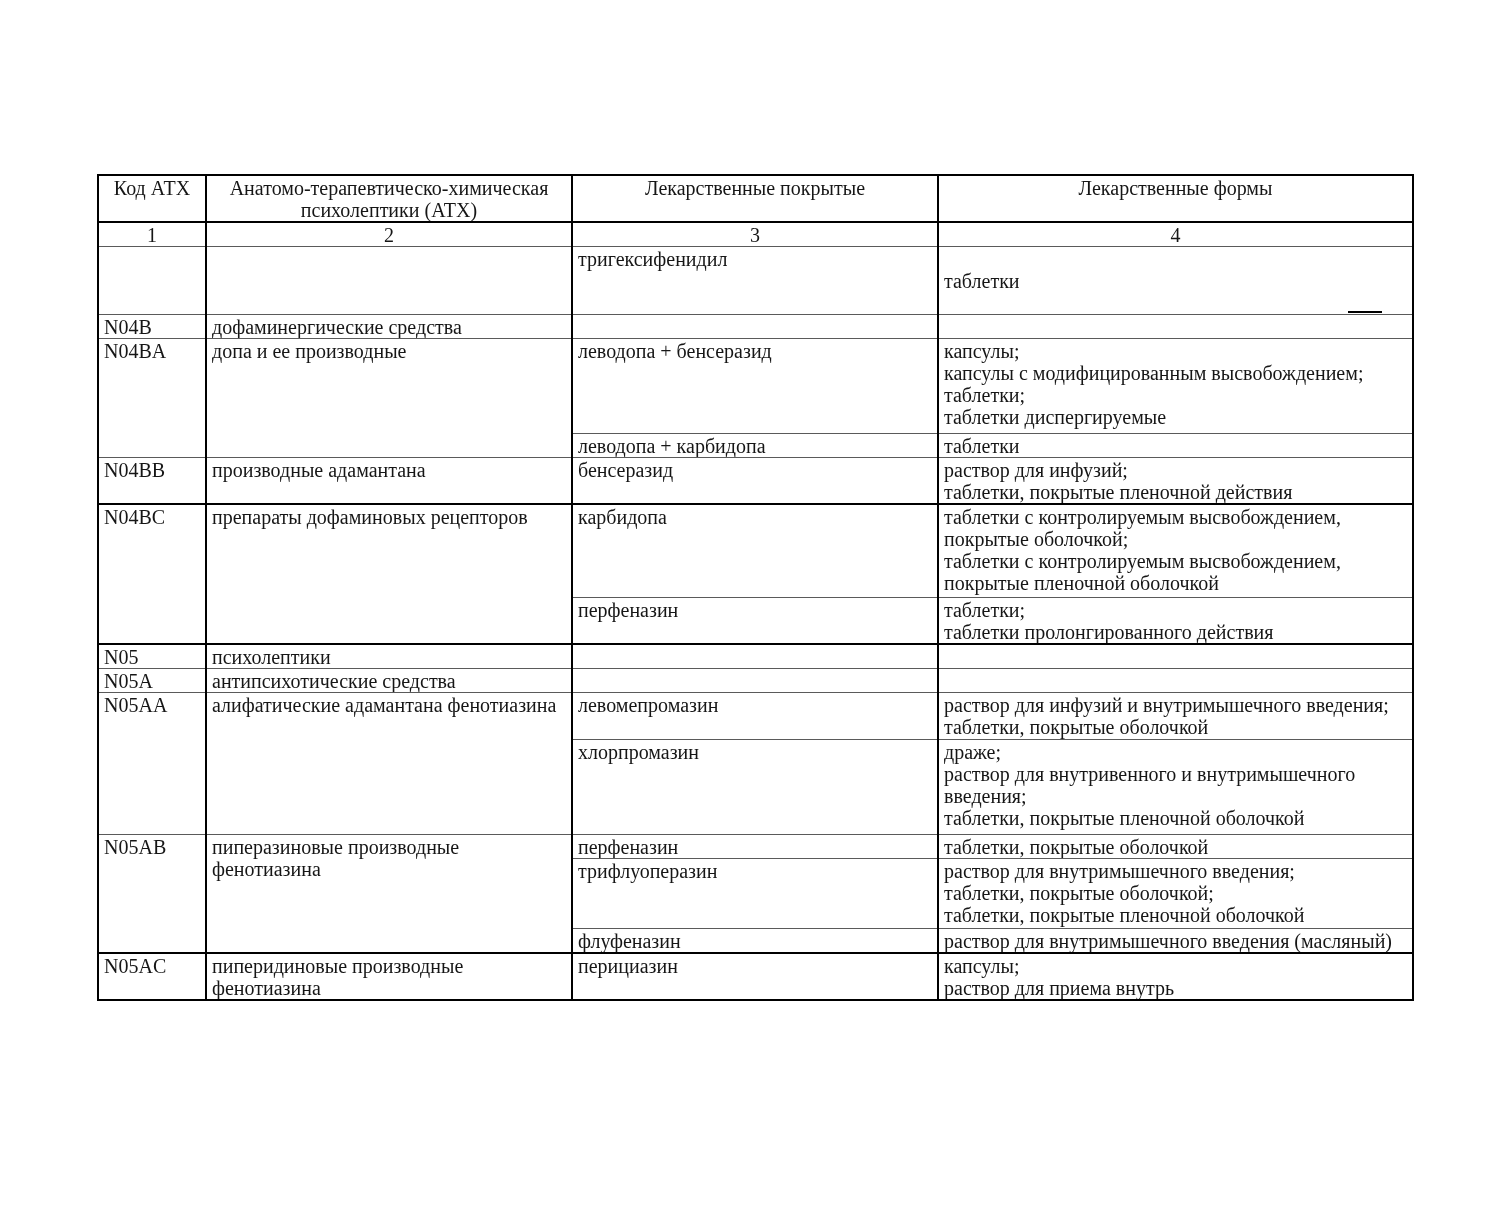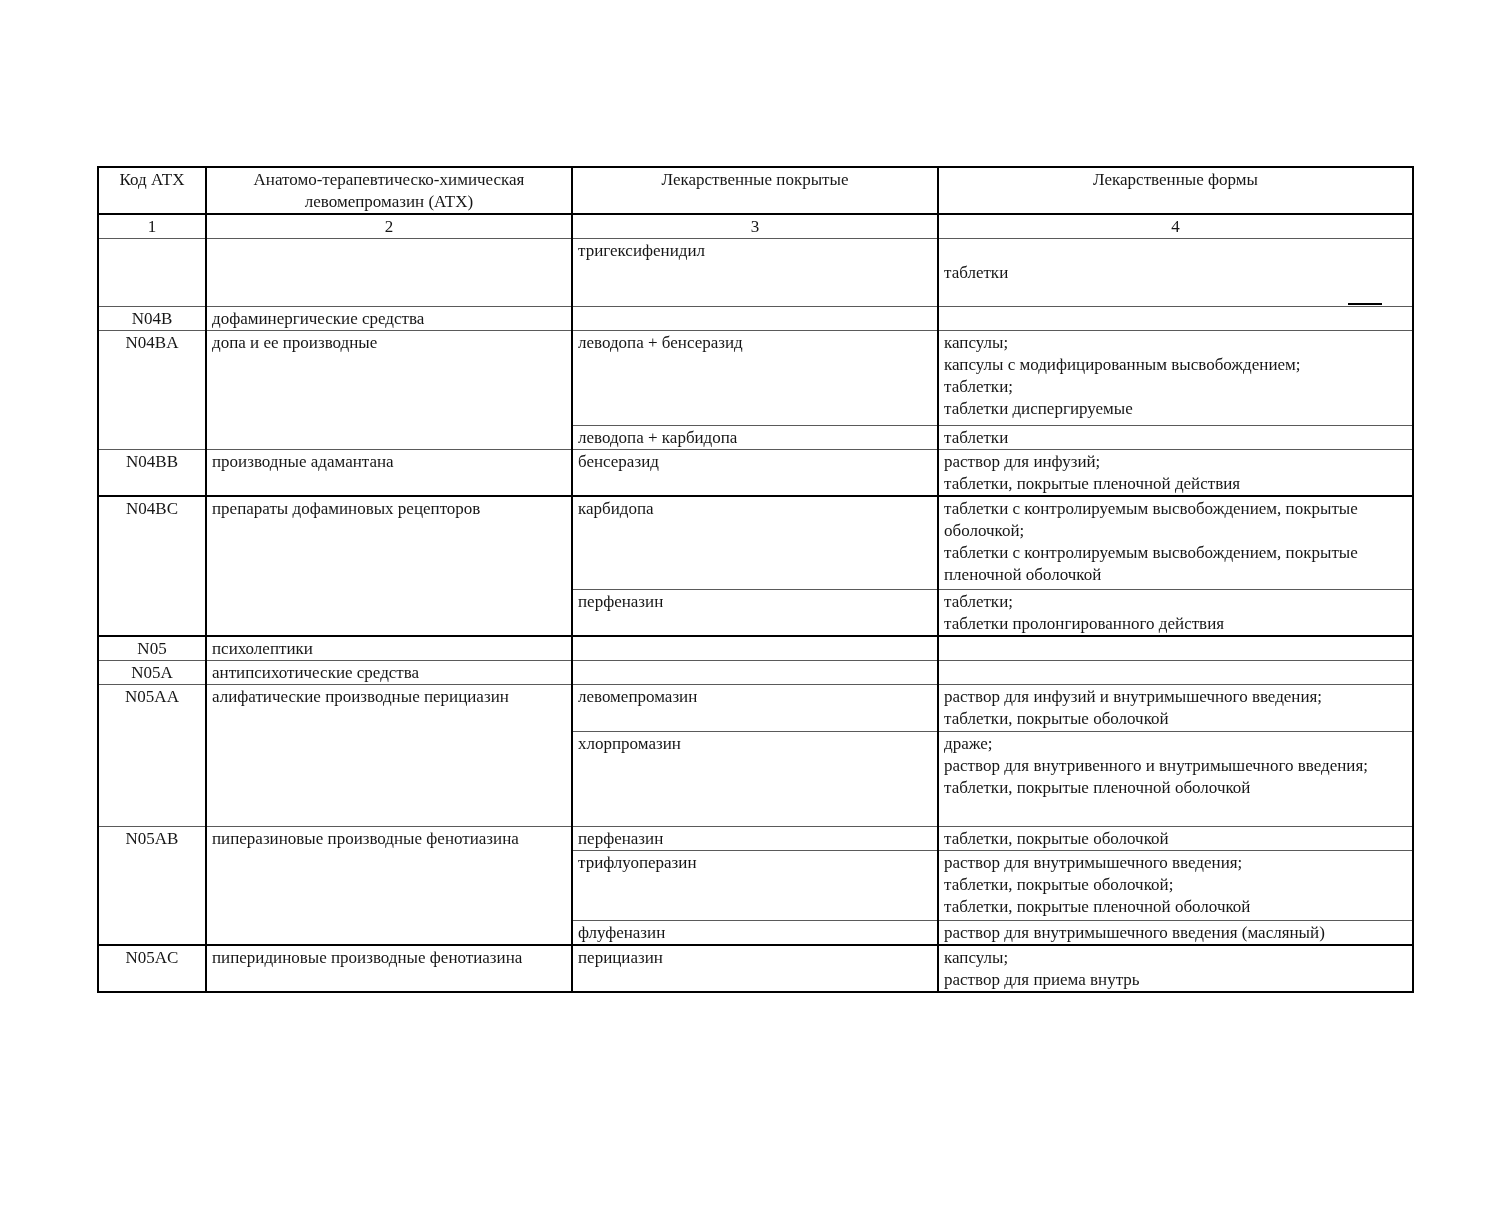--- a/index.html
+++ b/index.html
@@ -7,46 +7,46 @@
     position: relative;
     width: 1499px;
     height: 1211px;
     background: #ffffff;
     font-family: "Liberation Serif", "DejaVu Serif", serif;
     color: #161616;
   }
   table.atc {
     position: absolute;
     left: 97px;
-    top: 166px;
+    top: 174px;
     width: 1315px;
     border-collapse: collapse;
     table-layout: fixed;
     border: 2px solid #000;
-    font-size: 17px;
+    font-size: 20px;
     line-height: 22px;
   }
   table.atc td {
     border-left: 2px solid #000;
     border-right: 2px solid #000;
     vertical-align: top;
     padding: 1px 5px 0 5px;
     white-space: pre-line;
     overflow: hidden;
   }
   tr.sep-thin  { border-bottom: 1px solid #5a5a5a; }
   tr.sep-thick { border-bottom: 2px solid #000000; }
   td.hd {
     text-align: center;
     vertical-align: middle;
     white-space: normal;
     padding: 1px 8px;
   }
   td.num { text-align: center; vertical-align: middle; }
-  td.code { text-align: center; }
+  td.code { }
   td.rel { position: relative; }
   .stray-mark {
     position: absolute;
     right: 30px;
     bottom: 1px;
     width: 34px;
     height: 2px;
     background: #000;
   }
 </style>
@@ -58,21 +58,21 @@
     <colgroup>
       <col style="width:108px">
       <col style="width:366px">
       <col style="width:366px">
       <col style="width:475px">
     </colgroup>
 
     <tbody>
         <tr class="sep-thick" style="height:46px">
       <td class="hd">Код АТХ</td>
-      <td class="hd">Анатомо-терапевтическо-химическая левомепромазин (АТХ)</td>
+      <td class="hd">Анатомо-терапевтическо-химическая психолептики (АТХ)</td>
       <td class="hd">Лекарственные покрытые</td>
       <td class="hd">Лекарственные формы</td>
     </tr>
 
     <tr class="sep-thin" style="height:24px">
       <td class="num">1</td>
       <td class="num">2</td>
       <td class="num">3</td>
       <td class="num">4</td>
     </tr>
@@ -140,21 +140,21 @@
 
     <tr class="sep-thin" style="height:23px">
       <td class="code">N05A</td>
       <td>антипсихотические средства</td>
       <td></td>
       <td></td>
     </tr>
 
     <tr class="sep-thin" style="height:47px">
       <td class="code" rowspan="2">N05AA</td>
-      <td rowspan="2">алифатические производные перициазин</td>
+      <td rowspan="2">алифатические адамантана фенотиазина</td>
       <td>левомепромазин</td>
       <td>раствор для инфузий и внутримышечного введения;
 таблетки, покрытые оболочкой</td>
     </tr>
 
     <tr class="sep-thin" style="height:95px">
       <td>хлорпромазин</td>
       <td>драже;
 раствор для внутривенного и внутримышечного введения;
 таблетки, покрытые пленочной оболочкой</td>

